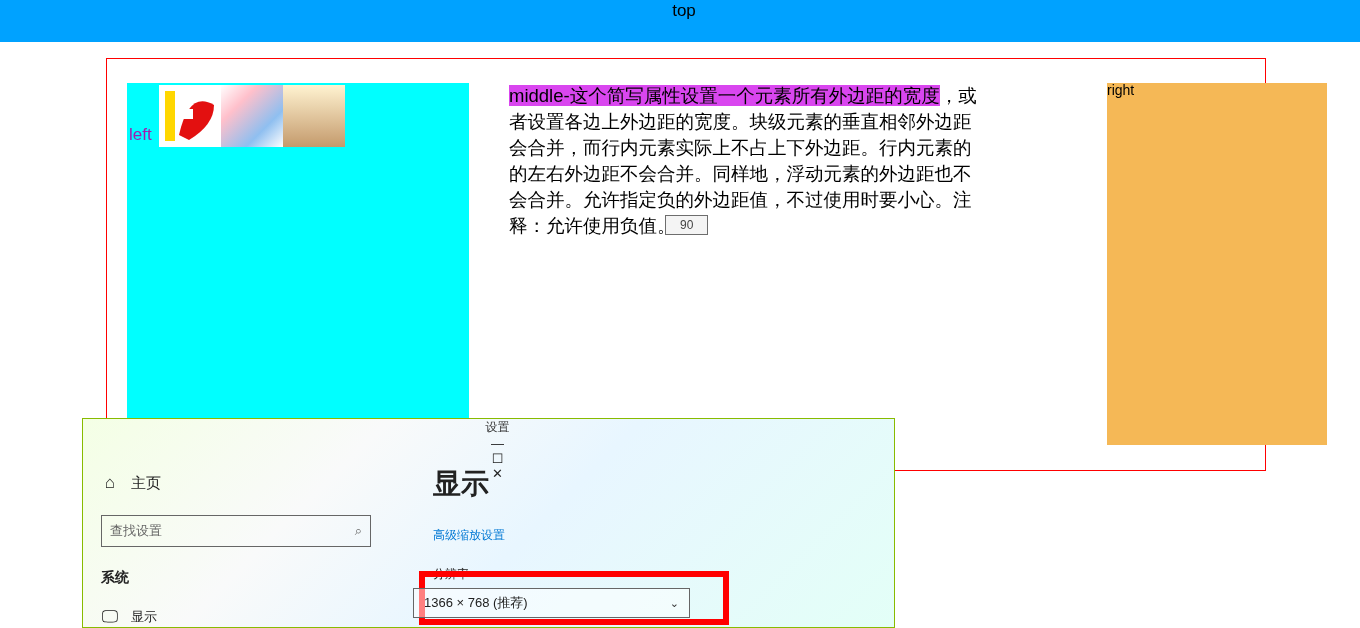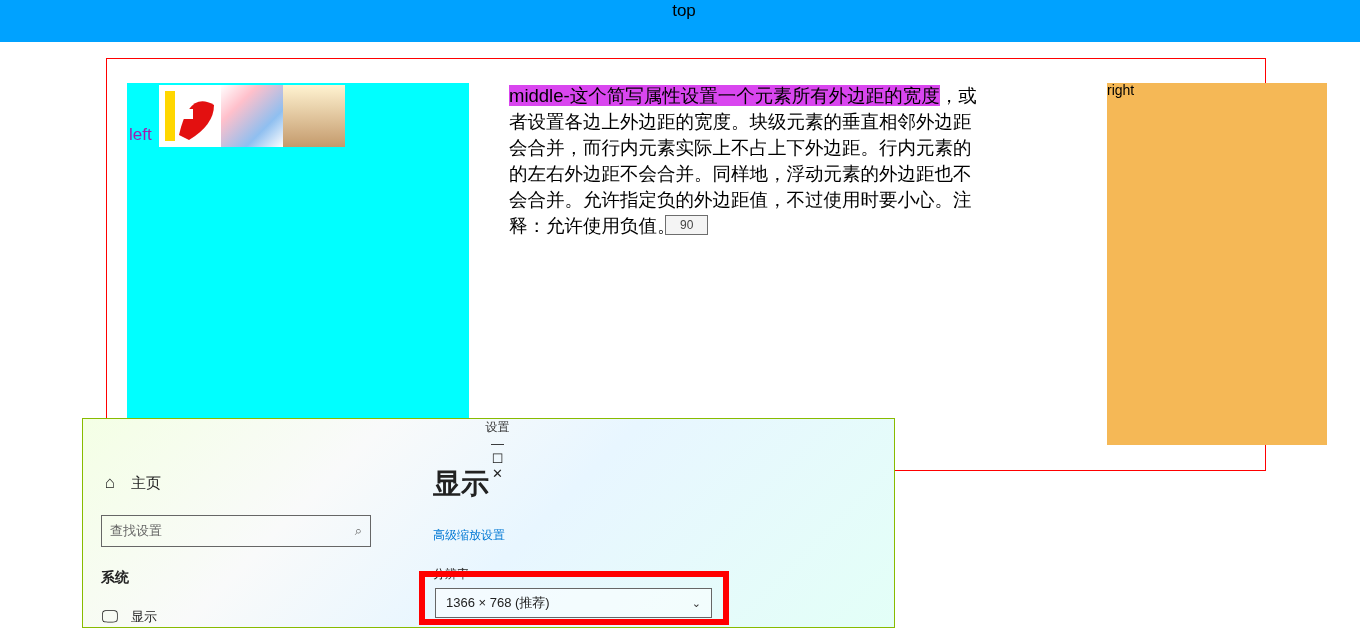--- a/index.html
+++ b/index.html
@@ -244,21 +244,21 @@
     top: 571px;
     width: 310px;
     height: 54px;
     border: 6px solid #ff0000;
     box-sizing: border-box;
     z-index: 5;
   }
 
   .res-dropdown {
     position: absolute;
-    left: 435px;
+    left: 413px;
     top: 588px;
     width: 277px;
     height: 30px;
     border: 1px solid #666;
     background: rgba(255,255,255,0.5);
     display: flex;
     align-items: center;
     justify-content: space-between;
     padding: 0 10px;
     box-sizing: border-box;

